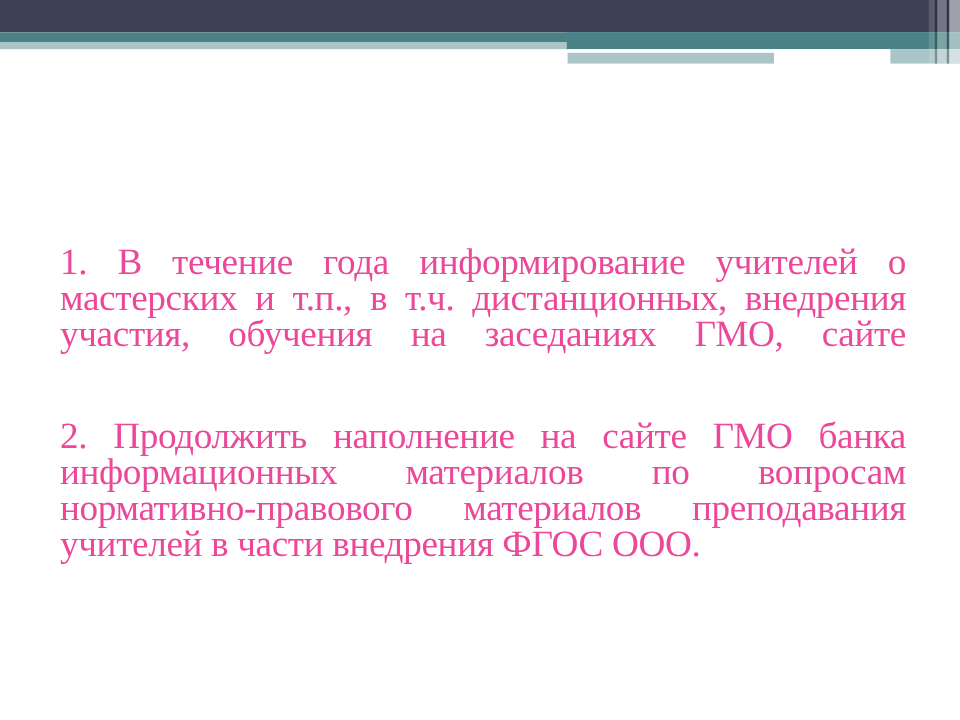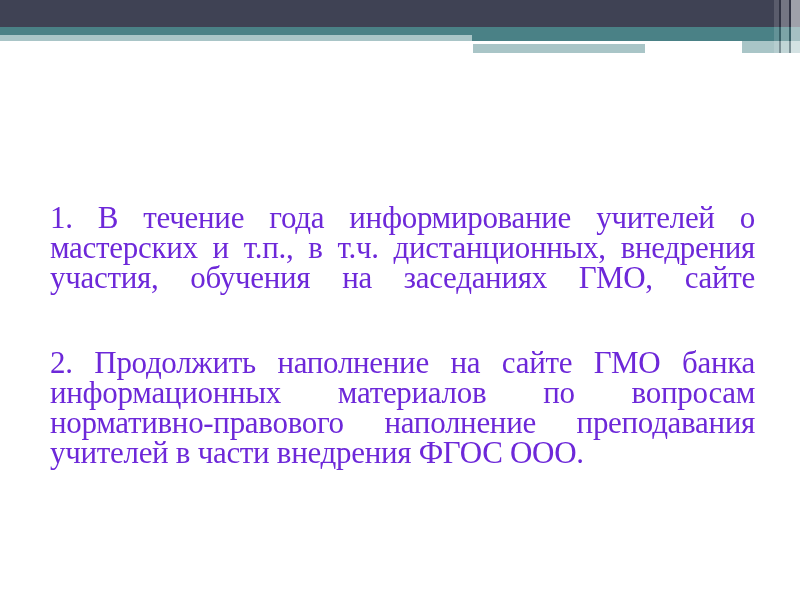--- a/index.html
+++ b/index.html
@@ -29,21 +29,21 @@
   .c2  { left:7px; width:8px; background:rgba(255,255,255,0.28); }
   .cd2 { left:15px;width:2px; background:rgba(18,20,32,0.30); }
   .c3  { left:17px;width:9px; background:rgba(255,255,255,0.50); }
 
   
   .textbox {
     position: absolute;
     left: 50px;
     top: 203px;
     width: 705px;
-    color: #6d28d9;
+    color: #ec4899;
     font-size: 31px;
     line-height: 30px;
     letter-spacing: -0.3px;
   }
   .para + .para { margin-top: 55px; }
   .tline {
     text-align: justify;
     text-align-last: justify;
   }
   .tline.last {
@@ -76,19 +76,19 @@
 
     <div class="para">
       <div class="tline">1. В течение года информирование учителей о</div>
       <div class="tline">мастерских и т.п., в т.ч. дистанционных, внедрения</div>
       <div class="tline">участия, обучения на заседаниях ГМО, сайте</div>
     </div>
 
     <div class="para">
       <div class="tline">2. Продолжить наполнение на сайте ГМО банка</div>
       <div class="tline">информационных материалов по вопросам</div>
-      <div class="tline">нормативно-правового наполнение преподавания</div>
+      <div class="tline">нормативно-правового материалов преподавания</div>
       <div class="tline last">учителей в части внедрения ФГОС ООО.</div>
     </div>
 
   </main>
 
 </div>
 
 </body></html>

